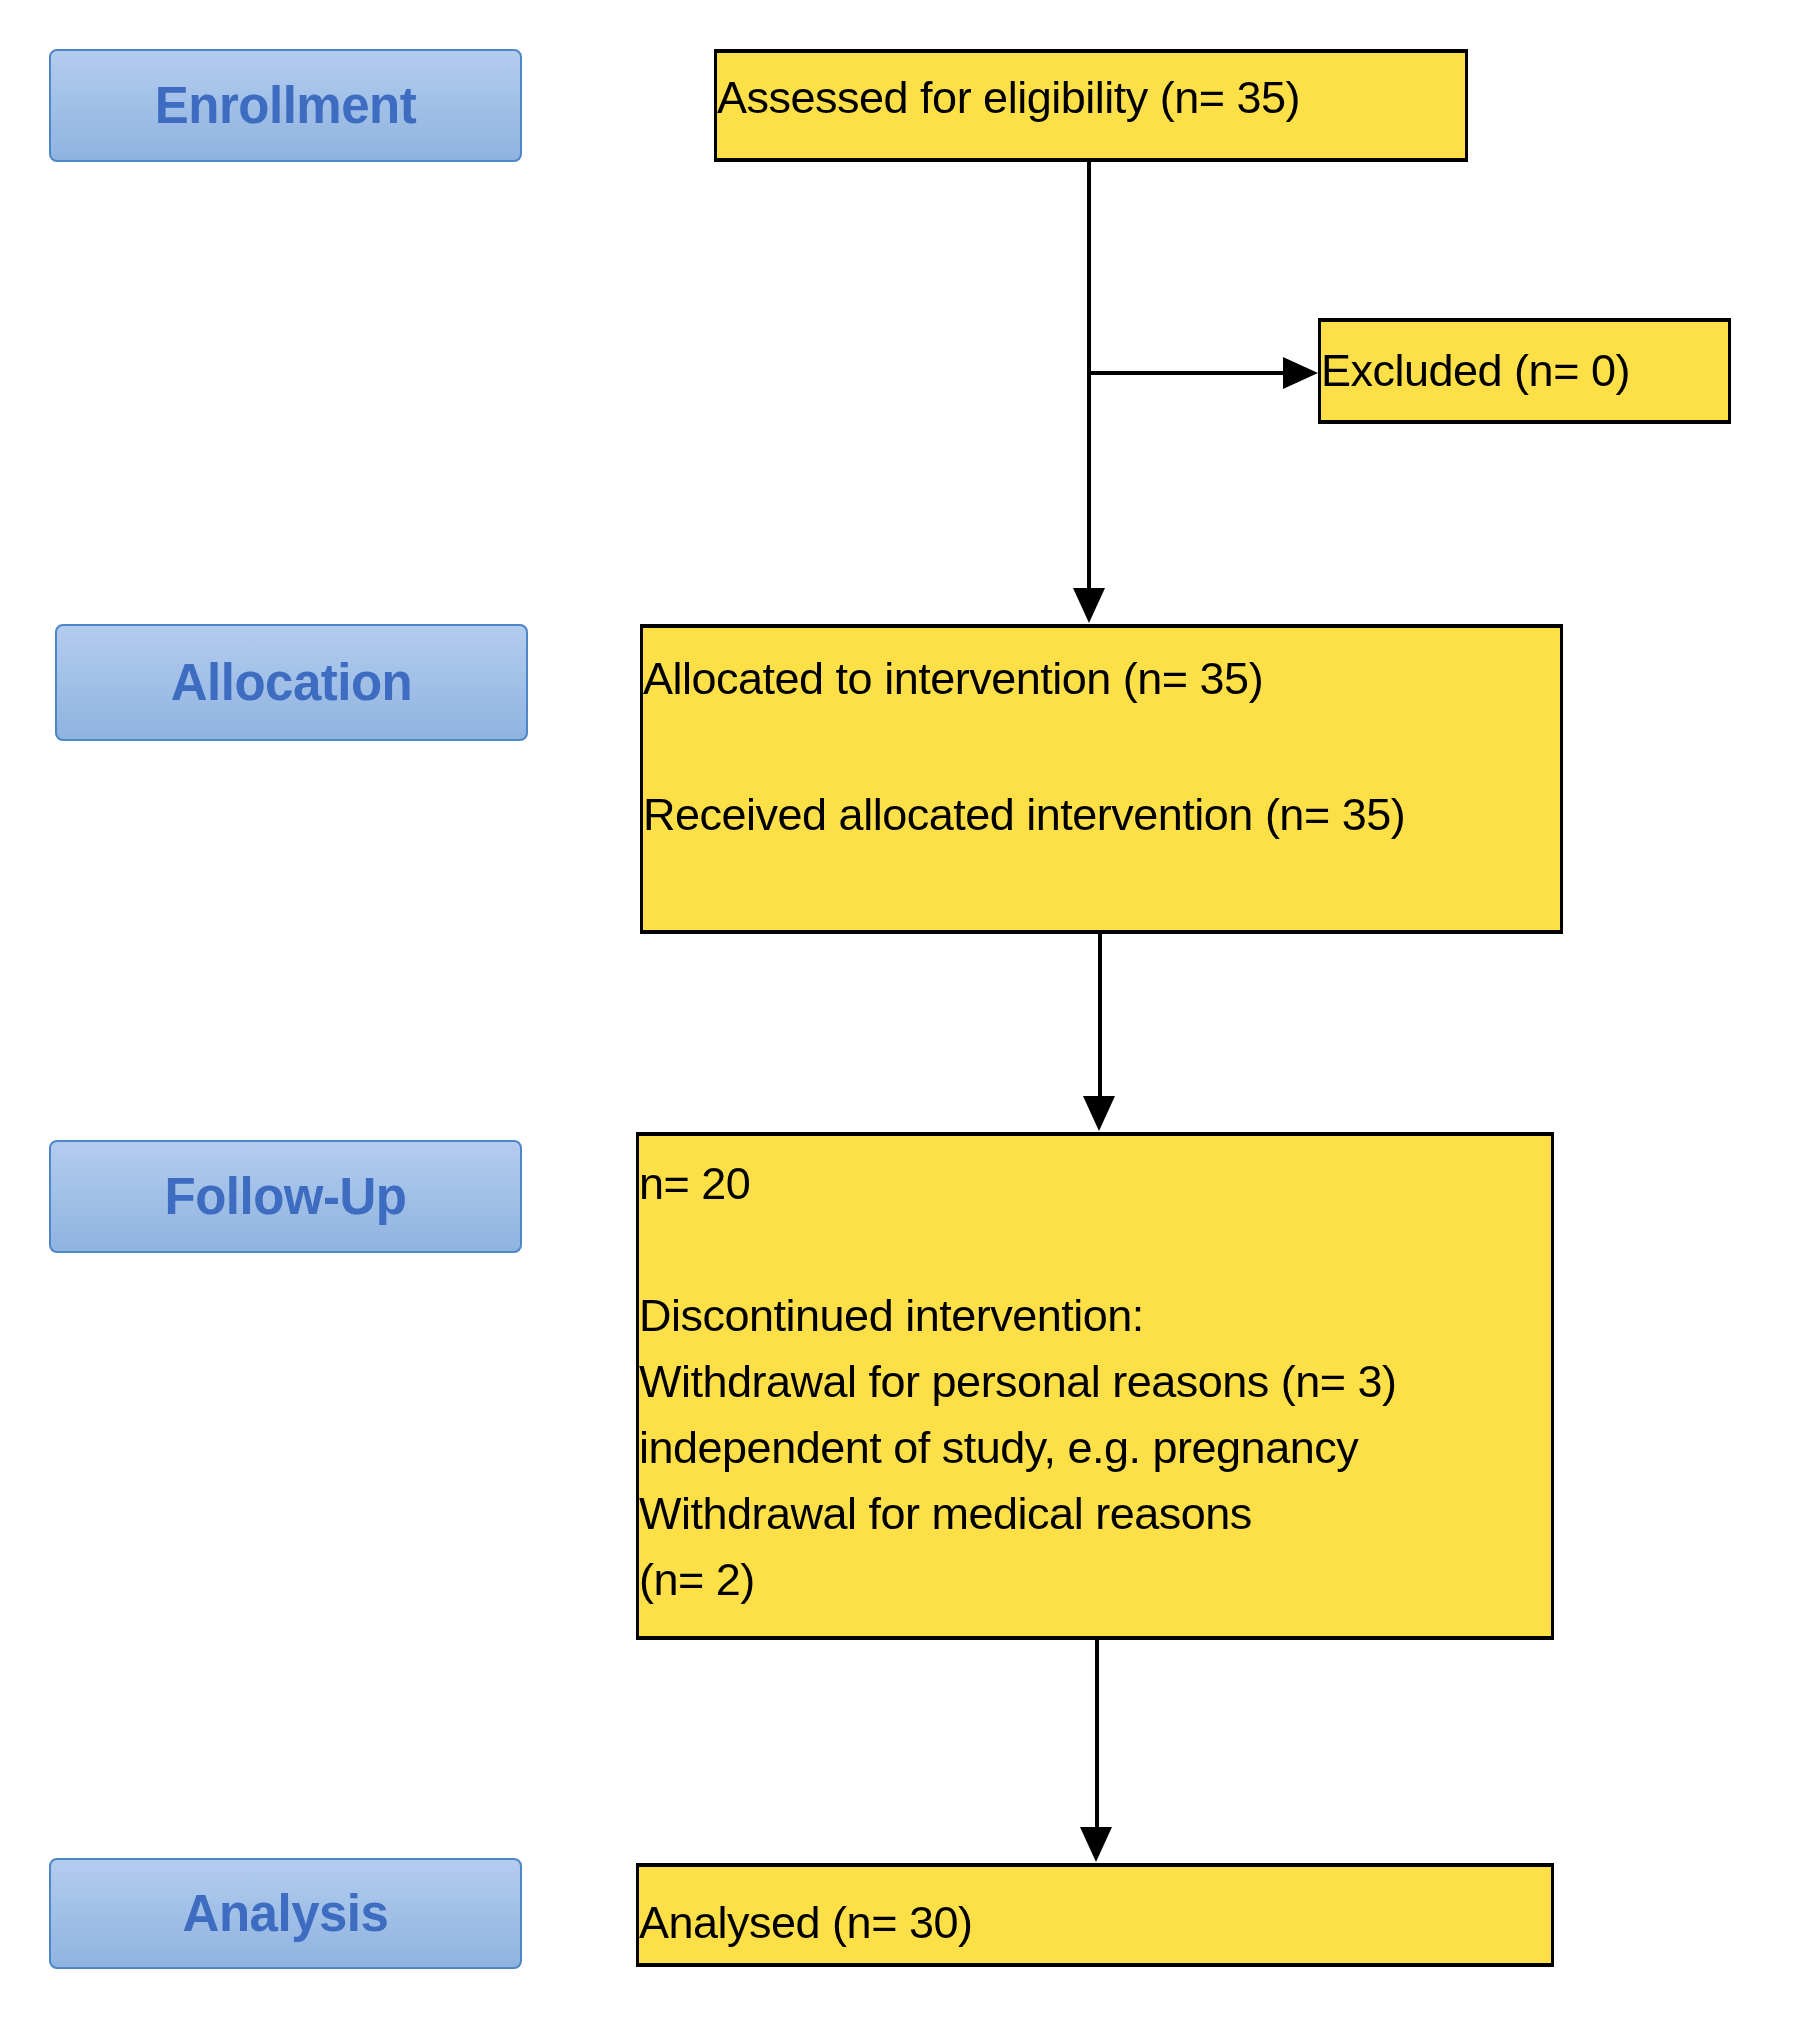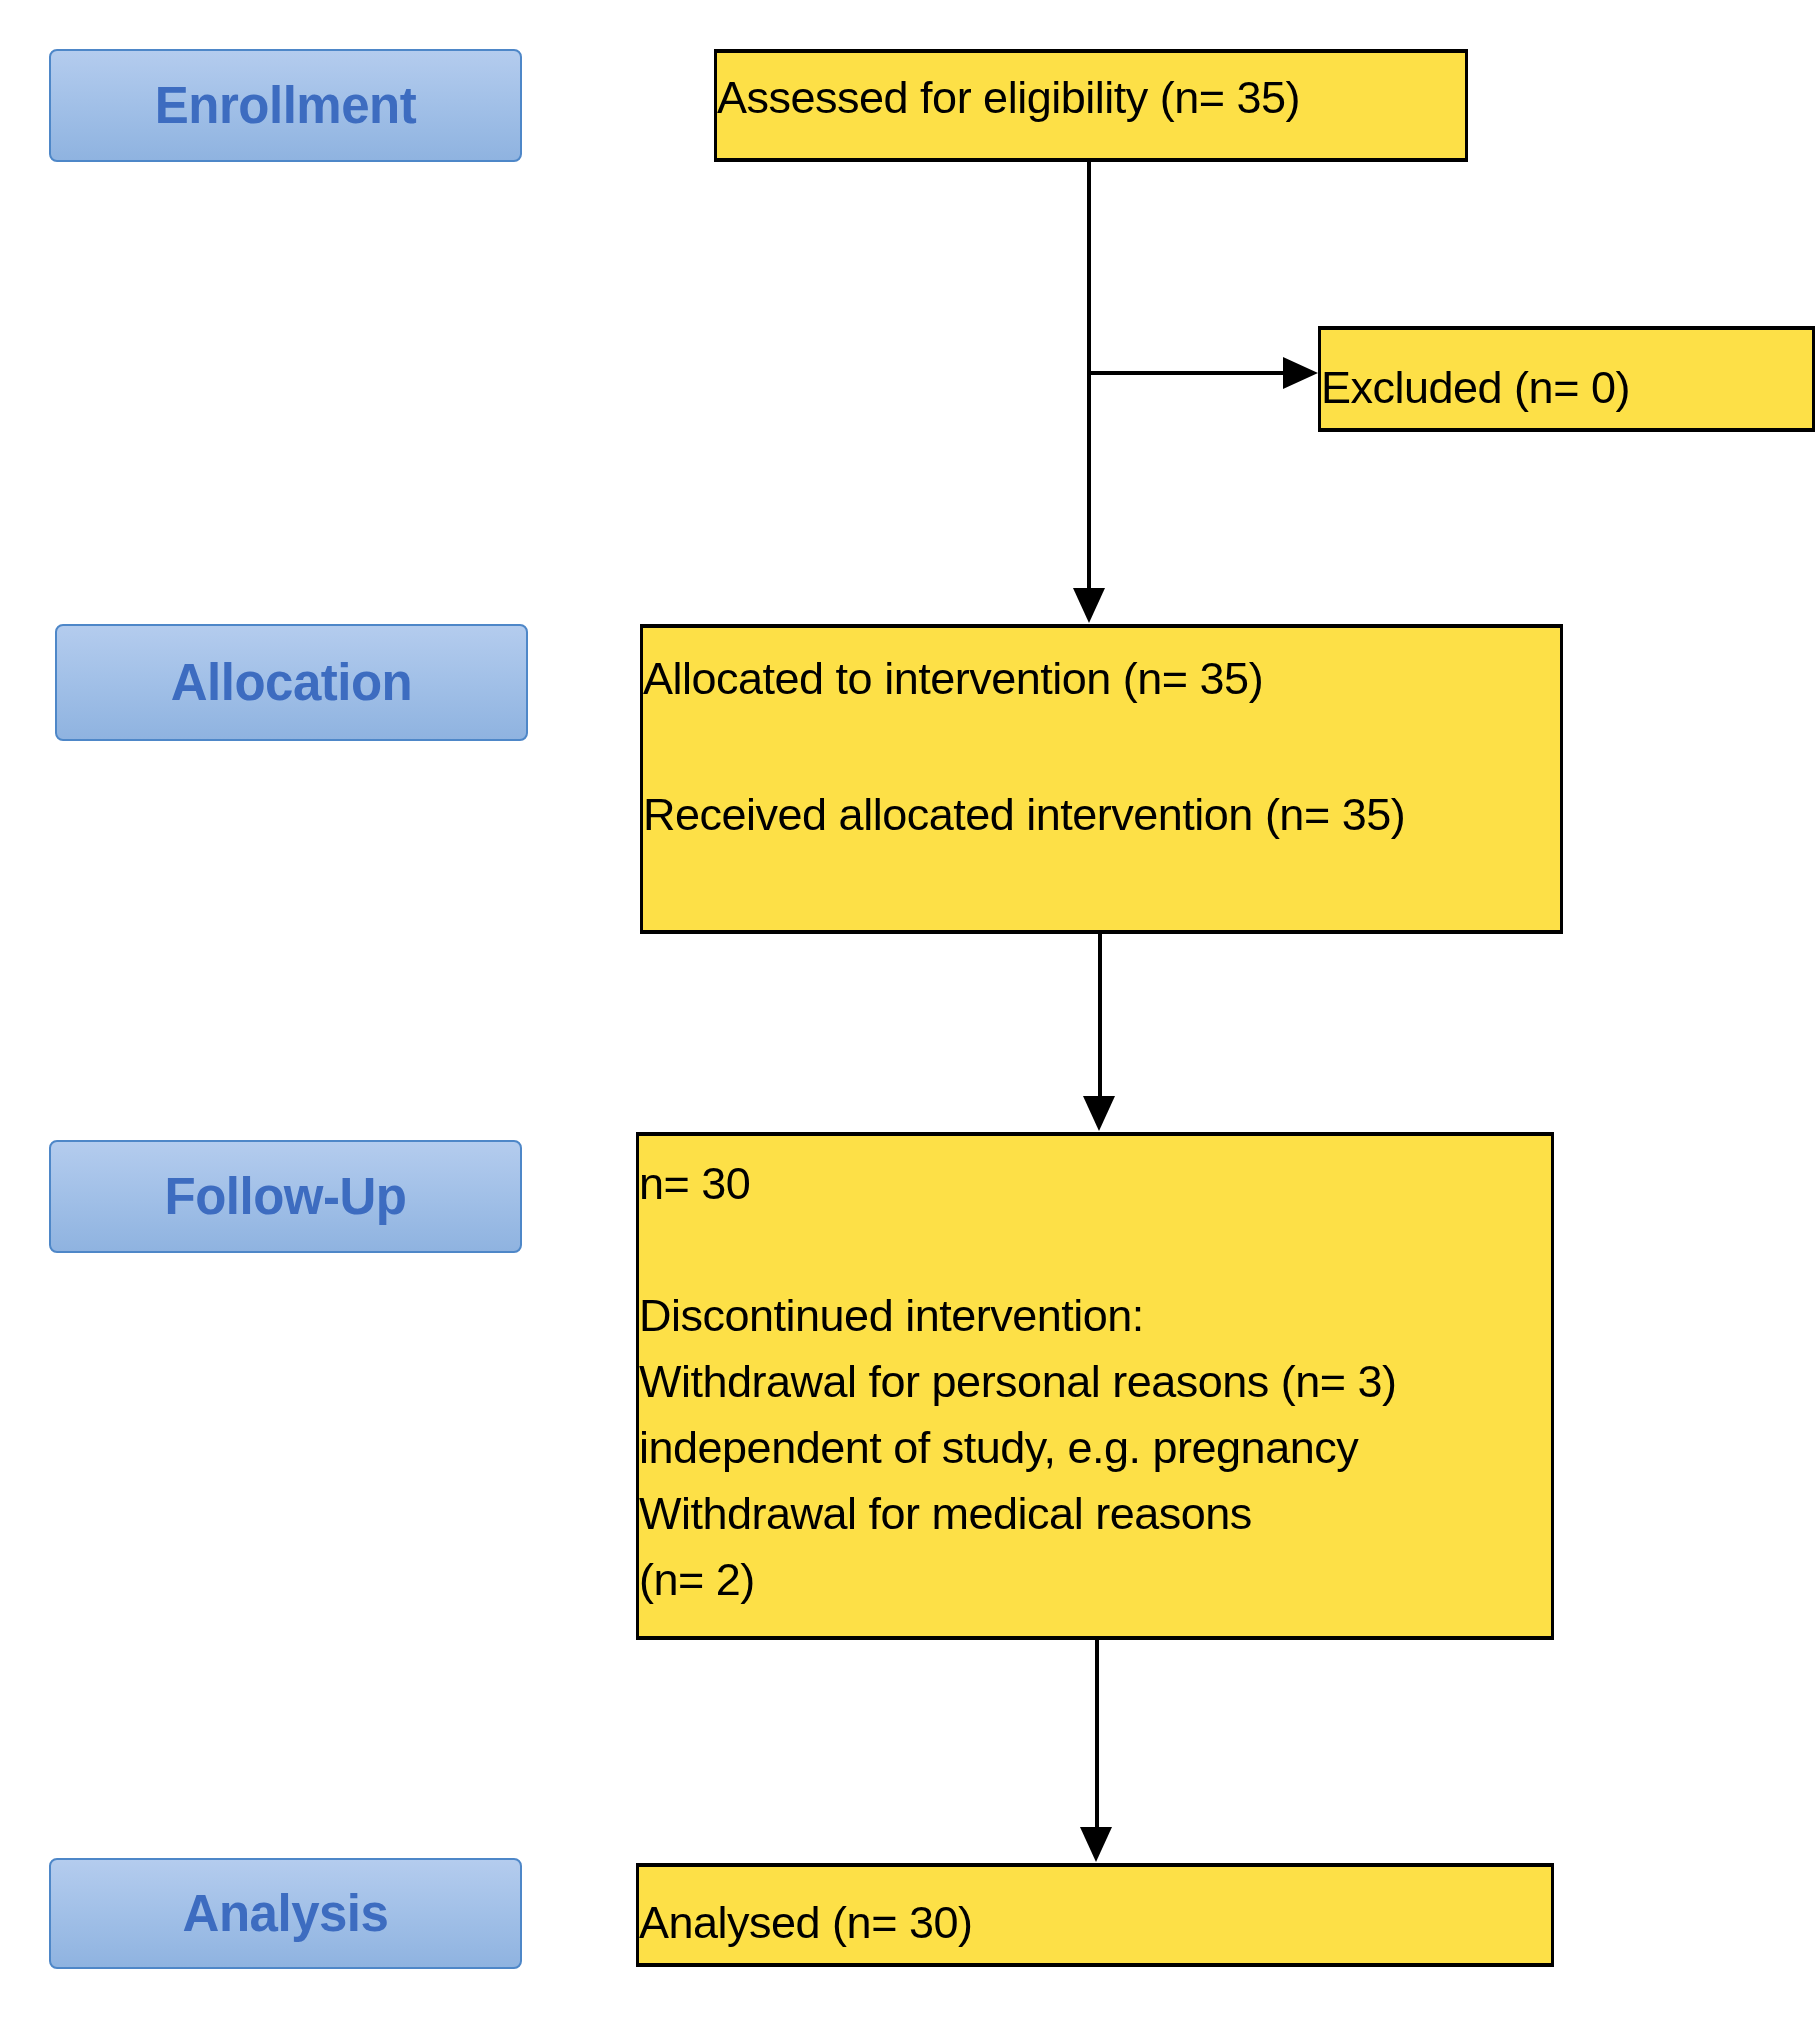--- a/index.html
+++ b/index.html
@@ -63,32 +63,32 @@
   <div class="stage" style="left:49px;top:624px;height:117px;margin-left:6px;">Allocation</div>
 
   <div class="stage" style="left:49px;top:1858px;height:111px;">Analysis</div>
 
   <div class="stage" style="left:49px;top:1140px;">Follow-Up</div>
 
   <div class="wbox" style="left:714px;top:49px;width:754px;height:113px;padding-top:10.8px;">
     <span class="line">Assessed for eligibility (n= 35)</span>
   </div>
 
-  <div class="wbox" style="left:1318px;top:326px;width:497px;height:106px;padding-top:24px;">
+  <div class="wbox" style="left:1318px;top:318px;width:413px;height:106px;padding-top:15px;">
     <span class="line">Excluded (n= 0)</span>
   </div>
 
   <div class="wbox" style="left:640px;top:624px;width:923px;height:310px;padding-top:17px;">
     <span class="line">Allocated to intervention (n= 35)</span>
     <span class="line"></span>
     <span class="line">Received allocated intervention (n= 35)</span>
   </div>
 
   <div class="wbox wbox-follow" style="left:636px;top:1132px;width:918px;height:508px;padding-top:15px;">
-    <span class="line">n= 30</span>
+    <span class="line">n= 20</span>
     <span class="line"></span>
     <span class="line">Discontinued intervention:</span>
     <span class="line">Withdrawal for personal reasons (n= 3)</span>
     <span class="line">independent of study, e.g. pregnancy</span>
     <span class="line">Withdrawal for medical reasons</span>
     <span class="line">(n= 2)</span>
   </div>
 
   <div class="wbox" style="left:636px;top:1863px;width:918px;height:104px;padding-top:21.6px;">
     <span class="line">Analysed (n= 30)</span>

